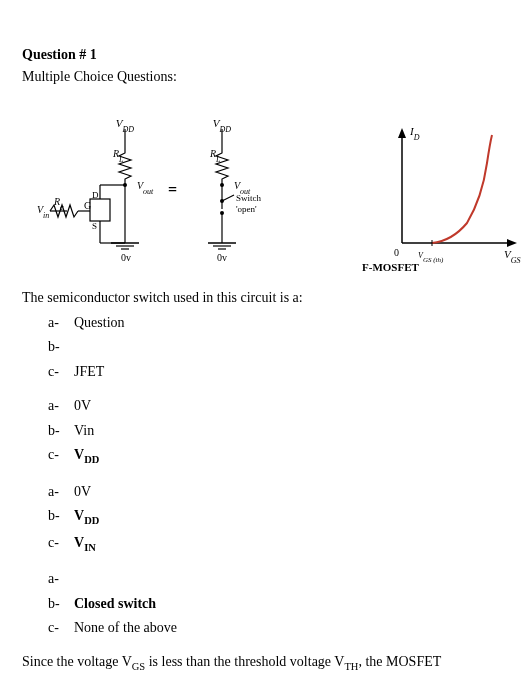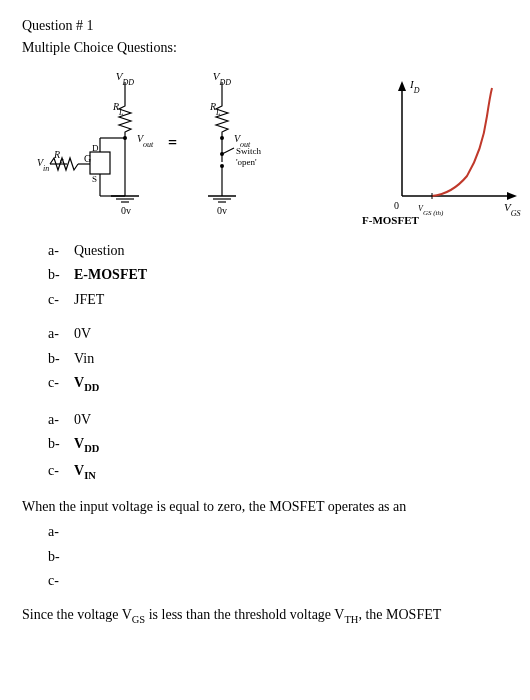--- a/index.html
+++ b/index.html
@@ -6,25 +6,26 @@
     body {
       font-family: 'Times New Roman', Times, serif;
       font-size: 14px;
       background: #fff;
       color: #000;
       width: 530px;
       min-height: 700px;
       padding: 18px 22px;
     }
     .question-title {
-      font-weight: normal;
+      font-weight: bold;
       margin-bottom: 6px;
+      margin-top: 29px;
     }
     .section-label {
-      margin-bottom: 10px;
+      margin-bottom: 28px;
     }
     .diagram-row {
       display: flex;
       align-items: flex-start;
       margin-bottom: 14px;
     }
     .circuit-diagram {
       width: 300px;
       height: 160px;
       flex-shrink: 0;
@@ -159,28 +160,30 @@
 
     <text x="72" y="143" font-size="10">0</text>
 
     <text x="40" y="158" font-size="11" font-weight="bold">F-MOSFET</text>
   </svg>
 </div>
 
 <div>
 
   <div class="question-block">
+    <div class="question-text">
+      The semiconductor switch used in this circuit is a:
+    </div>
     <div class="options">
       <div class="option-row">
         <span class="option-label">a-</span>
         <span>Question</span>
       </div>
       <div class="option-row">
         <span class="option-label">b-</span>
-        <span><strong>E-MOSFET</strong></span>
       </div>
       <div class="option-row">
         <span class="option-label">c-</span>
         <span>JFET</span>
       </div>
     </div>
   </div>
 
   <div class="question-block">
     <div class="options">
@@ -210,32 +213,31 @@
         <span><strong>V<sub>DD</sub></strong></span>
       </div>
       <div class="option-row">
         <span class="option-label">c-</span>
         <span><strong>V<sub>IN</sub></strong></span>
       </div>
     </div>
   </div>
 
   <div class="question-block">
-    <div class="question-text">
-      When the input voltage is equal to zero, the MOSFET operates as an
-    </div>
-    <div class="options">
-      <div class="option-row">
-        <span class="option-label">a-</span>
-      </div>
-      <div class="option-row">
-        <span class="option-label">b-</span>
-      </div>
-      <div class="option-row">
-        <span class="option-label">c-</span>
+    <div class="options">
+      <div class="option-row">
+        <span class="option-label">a-</span>
+      </div>
+      <div class="option-row">
+        <span class="option-label">b-</span>
+        <span><strong>Closed switch</strong></span>
+      </div>
+      <div class="option-row">
+        <span class="option-label">c-</span>
+        <span>None of the above</span>
       </div>
     </div>
   </div>
 
   <div class="question-block">
     <div class="question-text">
       Since the voltage V<sub>GS</sub> is less than the threshold voltage V<sub>TH</sub>, the MOSFET
     </div>
 
   </div>

